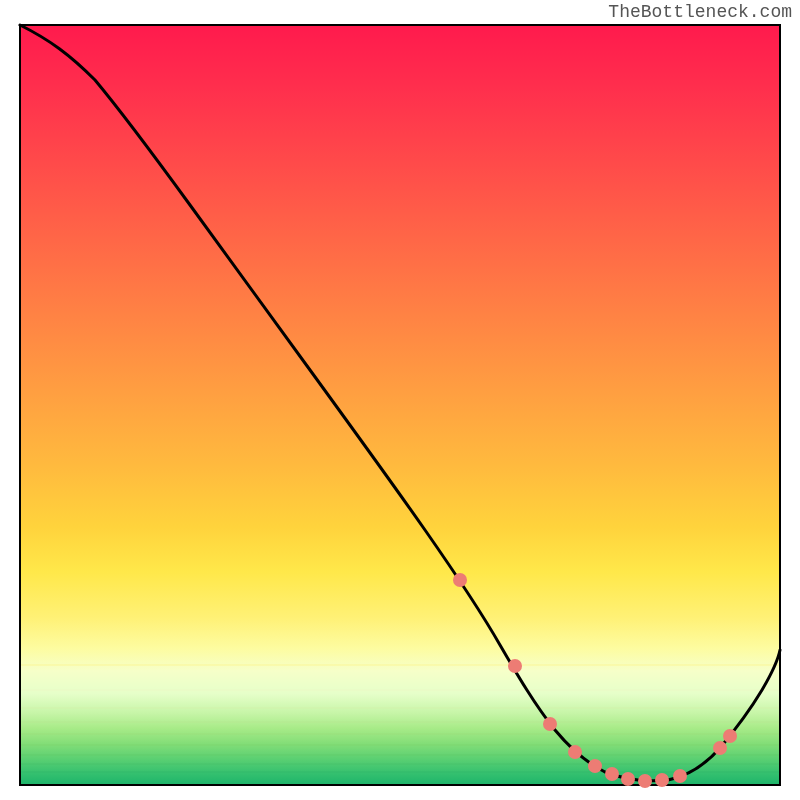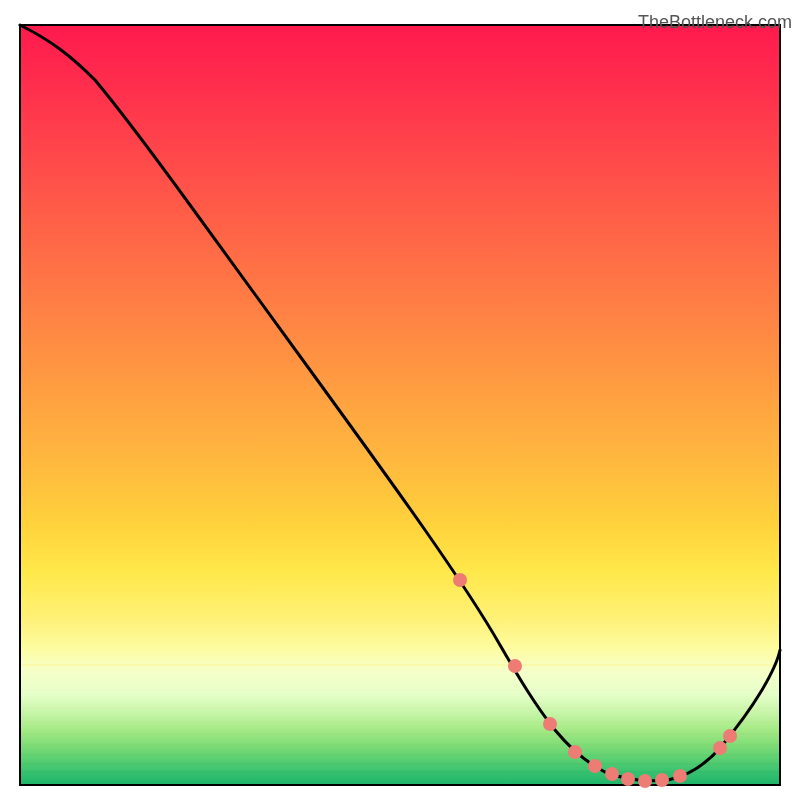--- a/index.html
+++ b/index.html
@@ -1,18 +1,18 @@
 <!DOCTYPE html>
 <html><head>
 <meta charset="utf-8">
 <style>
 * { margin: 0; padding: 0; box-sizing: border-box; }
 body { width: 800px; height: 800px; background: #fff; font-family: Arial, sans-serif; position: relative; }
 .chart-container { width: 800px; height: 800px; position: relative; }
-.attribution { position: absolute; top: 12px; right: 8px; font-size: 18px; color: #555; font-weight: 500; z-index: 10; }
+.attribution { position: absolute; top: 2px; right: 8px; font-size: 18px; color: #555; font-weight: 500; z-index: 10; font-family: Liberation Mono, monospace; }
 svg { display: block; }
 </style>
 </head>
 <body>
 
 <div class="chart-container">
 
 <svg width="800" height="800" viewBox="0 0 800 800">
   <defs>
     <linearGradient id="bgGrad" x1="0" y1="0" x2="0" y2="1">

